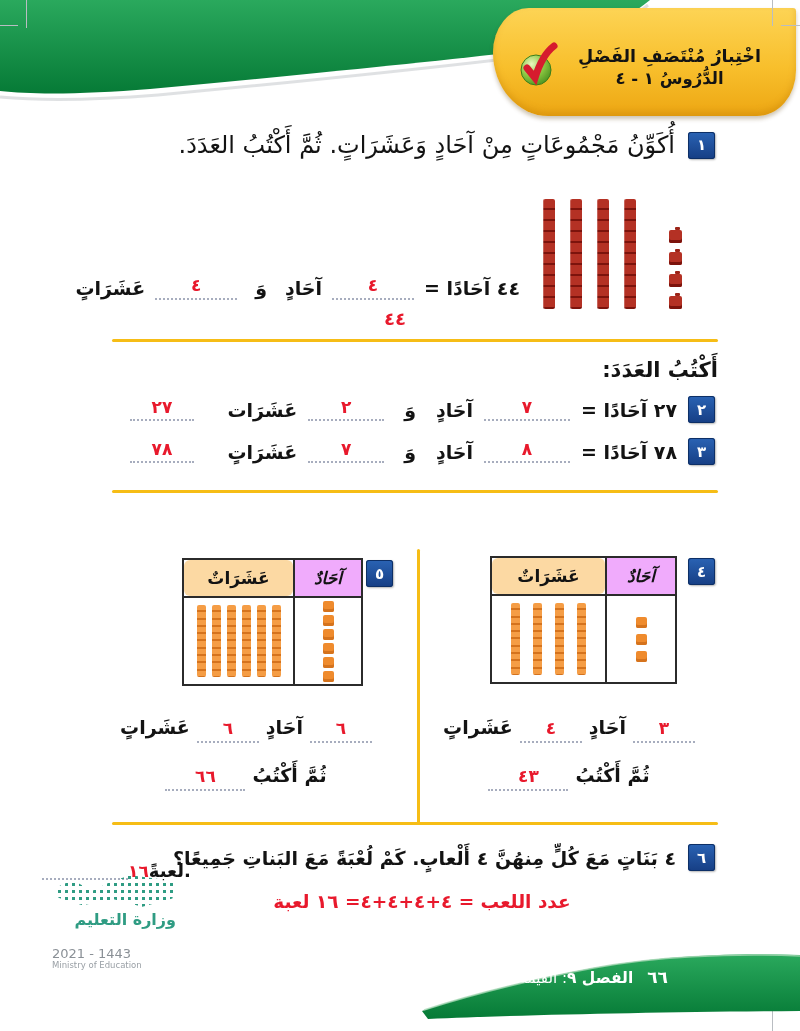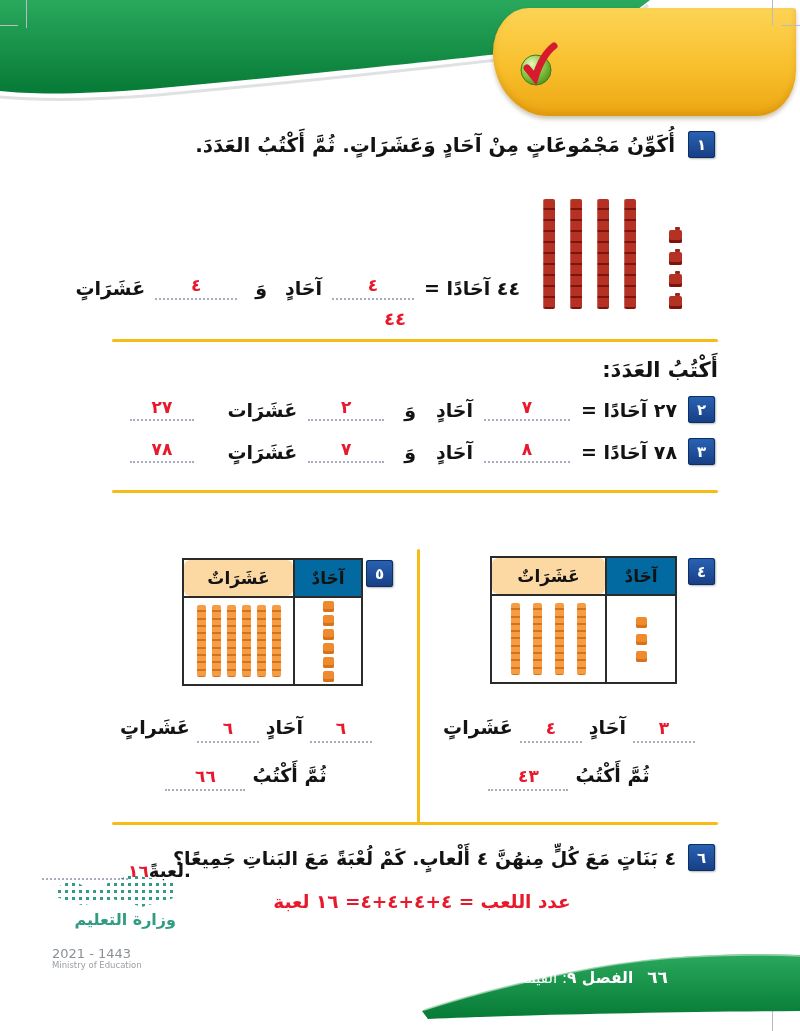--- a/index.html
+++ b/index.html
@@ -23,21 +23,21 @@
 
   
   .qrow { position:absolute; display:flex; align-items:center; gap:13px; white-space:nowrap; }
   .qbox {
     width:27px; height:27px; flex:0 0 27px;
     background:linear-gradient(180deg,#2a63b4,#163e84);
     color:#fff; font-size:15px; font-weight:bold; border-radius:3px;
     display:flex; align-items:center; justify-content:center;
     box-shadow:inset 0 0 0 1px #0d2f66, 1px 1px 2px rgba(0,0,0,.3);
   }
-  .prompt { font-size:20px; font-weight:700; }
+  .prompt { font-size:24px; font-weight:400; }
   .ptext  { font-size:19px; font-weight:600; }
   .blank {
     display:inline-block; border-bottom:2px dotted #a7adbe; text-align:center;
     color:#e8192c; font-weight:bold; font-size:17px; padding:0 5px 2px; line-height:1.15;
   }
   .sechead { position:absolute; right:82px; font-size:21px; font-weight:bold; white-space:nowrap; }
   .leftans {
     position:absolute; width:64px; border-bottom:2px dotted #a7adbe; text-align:center;
     color:#e8192c; font-weight:bold; font-size:17px; padding-bottom:2px;
   }
@@ -60,21 +60,21 @@
     background:#9c2418; border-radius:1px; }
 
   
   .pvtable { position:absolute; border:2.5px solid #2b2b2b; background:#fff; box-sizing:border-box;
     display:flex; flex-direction:column; }
   .pvhead { display:flex; height:36px; border-bottom:2.5px solid #2b2b2b; }
   .pvbody { display:flex; flex:1; }
   .c-ones  { border-left:2.5px solid #2b2b2b; box-sizing:border-box; display:flex;
     align-items:center; justify-content:center; }
   .c-tens  { box-sizing:border-box; display:flex; align-items:center; justify-content:center;border-radius:6px; }
-  .h-ones  { background:#0369a1; }
+  .h-ones  { background:#f0abfc;font-style:italic; }
   .h-tens  { background:#fcd9a3; }
   .pvhead > div { font-size:17px; font-weight:bold; }
   .tens-rods { display:flex; direction:ltr; align-items:center; }
   .ones-cubes { display:flex; flex-direction:column; align-items:center; }
   .rod-orange { width:9px; height:72px; border-radius:2px;
     background:repeating-linear-gradient(180deg,#f59d45 0 5.3px,#d5731d 5.3px 7.3px); }
   .cube-orange { width:11px; height:11px; background:#ef8b2d; border-radius:2px;
     box-shadow:inset 0 -3px 0 #d5731d; }
 
   .readline { position:absolute; display:flex; justify-content:center; align-items:baseline;
@@ -133,20 +133,24 @@
         <defs>
           <radialGradient id="sph" cx="35%" cy="30%" r="75%">
             <stop offset="0" stop-color="#eaf7c0"></stop>
               <stop offset=".55" stop-color="#8cc741"></stop>
               <stop offset="1" stop-color="#4e9422"></stop>
           </radialGradient>
         </defs>
         <circle cx="21" cy="31" r="15" fill="url(#sph)" stroke="#3c7d1a" stroke-width="1"></circle>
         <path d="M12,29 L20,39 C24,26 31,13 39,7" stroke="#d61b2e" stroke-width="7" fill="none" stroke-linecap="round"></path>
       </svg>
+    </span>
+    <span class="badge-text">
+      <span class="badge-l1" style="display:block">اخْتِبارُ مُنْتَصَفِ الفَصْلِ</span>
+      <span class="badge-l2" style="display:block">الدُّرُوسُ ١ - ٤</span>
     </span>
   </div>
 
   <div class="crop" style="left:26px;top:0;width:1px;height:28px"></div>
   <div class="crop" style="left:0;top:25px;width:18px;height:1px"></div>
   <div class="crop" style="left:772px;top:0;width:1px;height:26px"></div>
   <div class="crop" style="left:781px;top:25px;width:19px;height:1px"></div>
   <div class="crop" style="left:772px;top:1008px;width:1px;height:23px"></div>
   <div class="crop" style="left:783px;top:1008px;width:17px;height:1px"></div>
 

